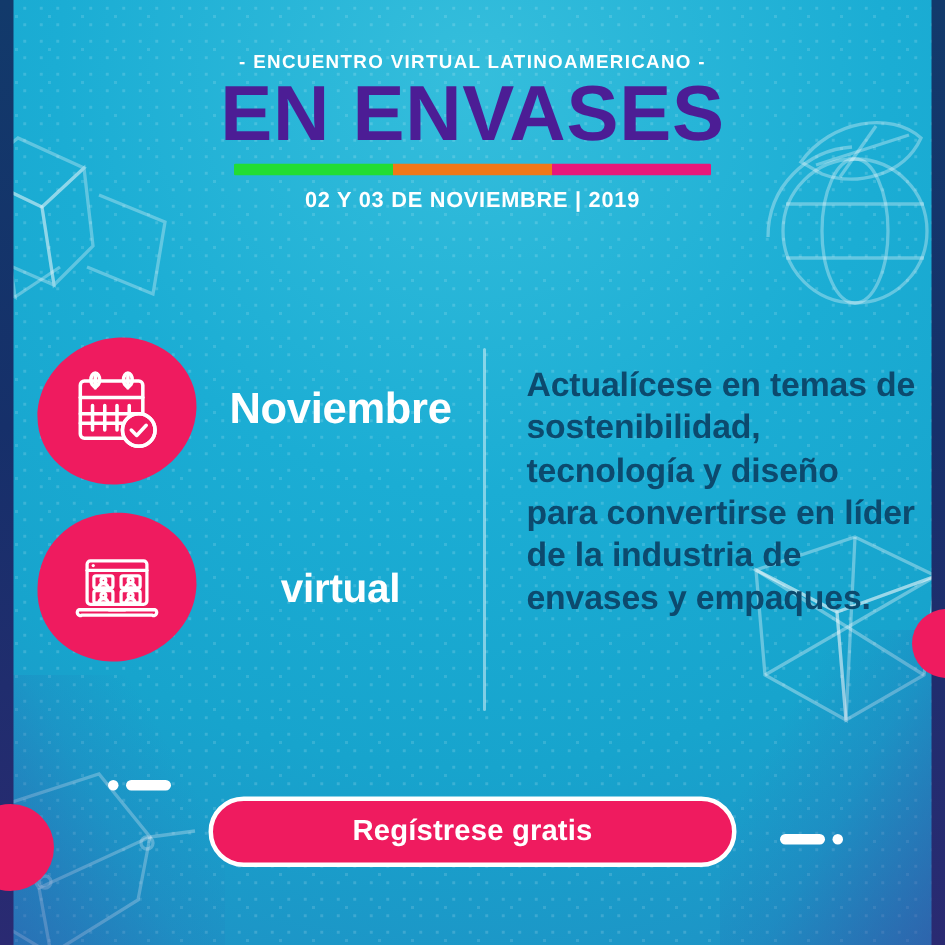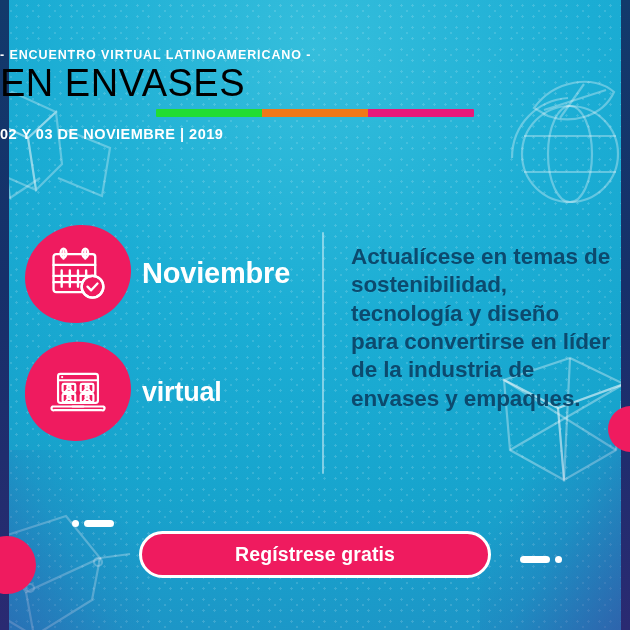--- a/index.html
+++ b/index.html
@@ -67,43 +67,44 @@
   .deco {
     position: absolute;
     pointer-events: none;
   }
   .deco svg { display: block; }
 
   
   .header {
     position: absolute;
     left: 0; right: 0;
-    top: 48px;
+    top: 34px;
+    text-align: center;
     z-index: 5;
   }
   .pretitle {
     color: #ffffff;
     font-size: 12.5px;
     font-weight: bold;
     letter-spacing: 0.9px;
     margin: 0 0 2px 0;
     white-space: nowrap;
   }
   .title-main {
     color: #ffffff;
     font-weight: bold;
     font-size: 55px;
     line-height: 0.97;
     letter-spacing: 0.5px;
     margin: 0;
   }
   .title-sub {
-    color: #000000;
-    font-weight: normal;
-    font-size: 38px;
+    color: #4c1d95;
+    font-weight: bold;
+    font-size: 52px;
     line-height: 1.0;
     letter-spacing: 0.5px;
     margin: 2px 0 0 0;
   }
   .colorbar {
     width: 318px;
     height: 8px;
     margin: 7px auto 0 auto;
     display: flex;
     border-radius: 1px;
@@ -170,21 +171,21 @@
     z-index: 2;
     width: 58px;
     height: 58px;
   }
   .feature-text {
     flex: 1;
     color: #ffffff;
     font-weight: bold;
     font-size: 29px;
     line-height: 1.09;
-    text-align: left;
+    text-align: center;
     padding-right: 10px;
     letter-spacing: -0.2px;
   }
   .feature-text.small {
     font-size: 27px;
     line-height: 1.12;
   }
   .desc {
     color: #0c4a6e;
     font-weight: bold;

